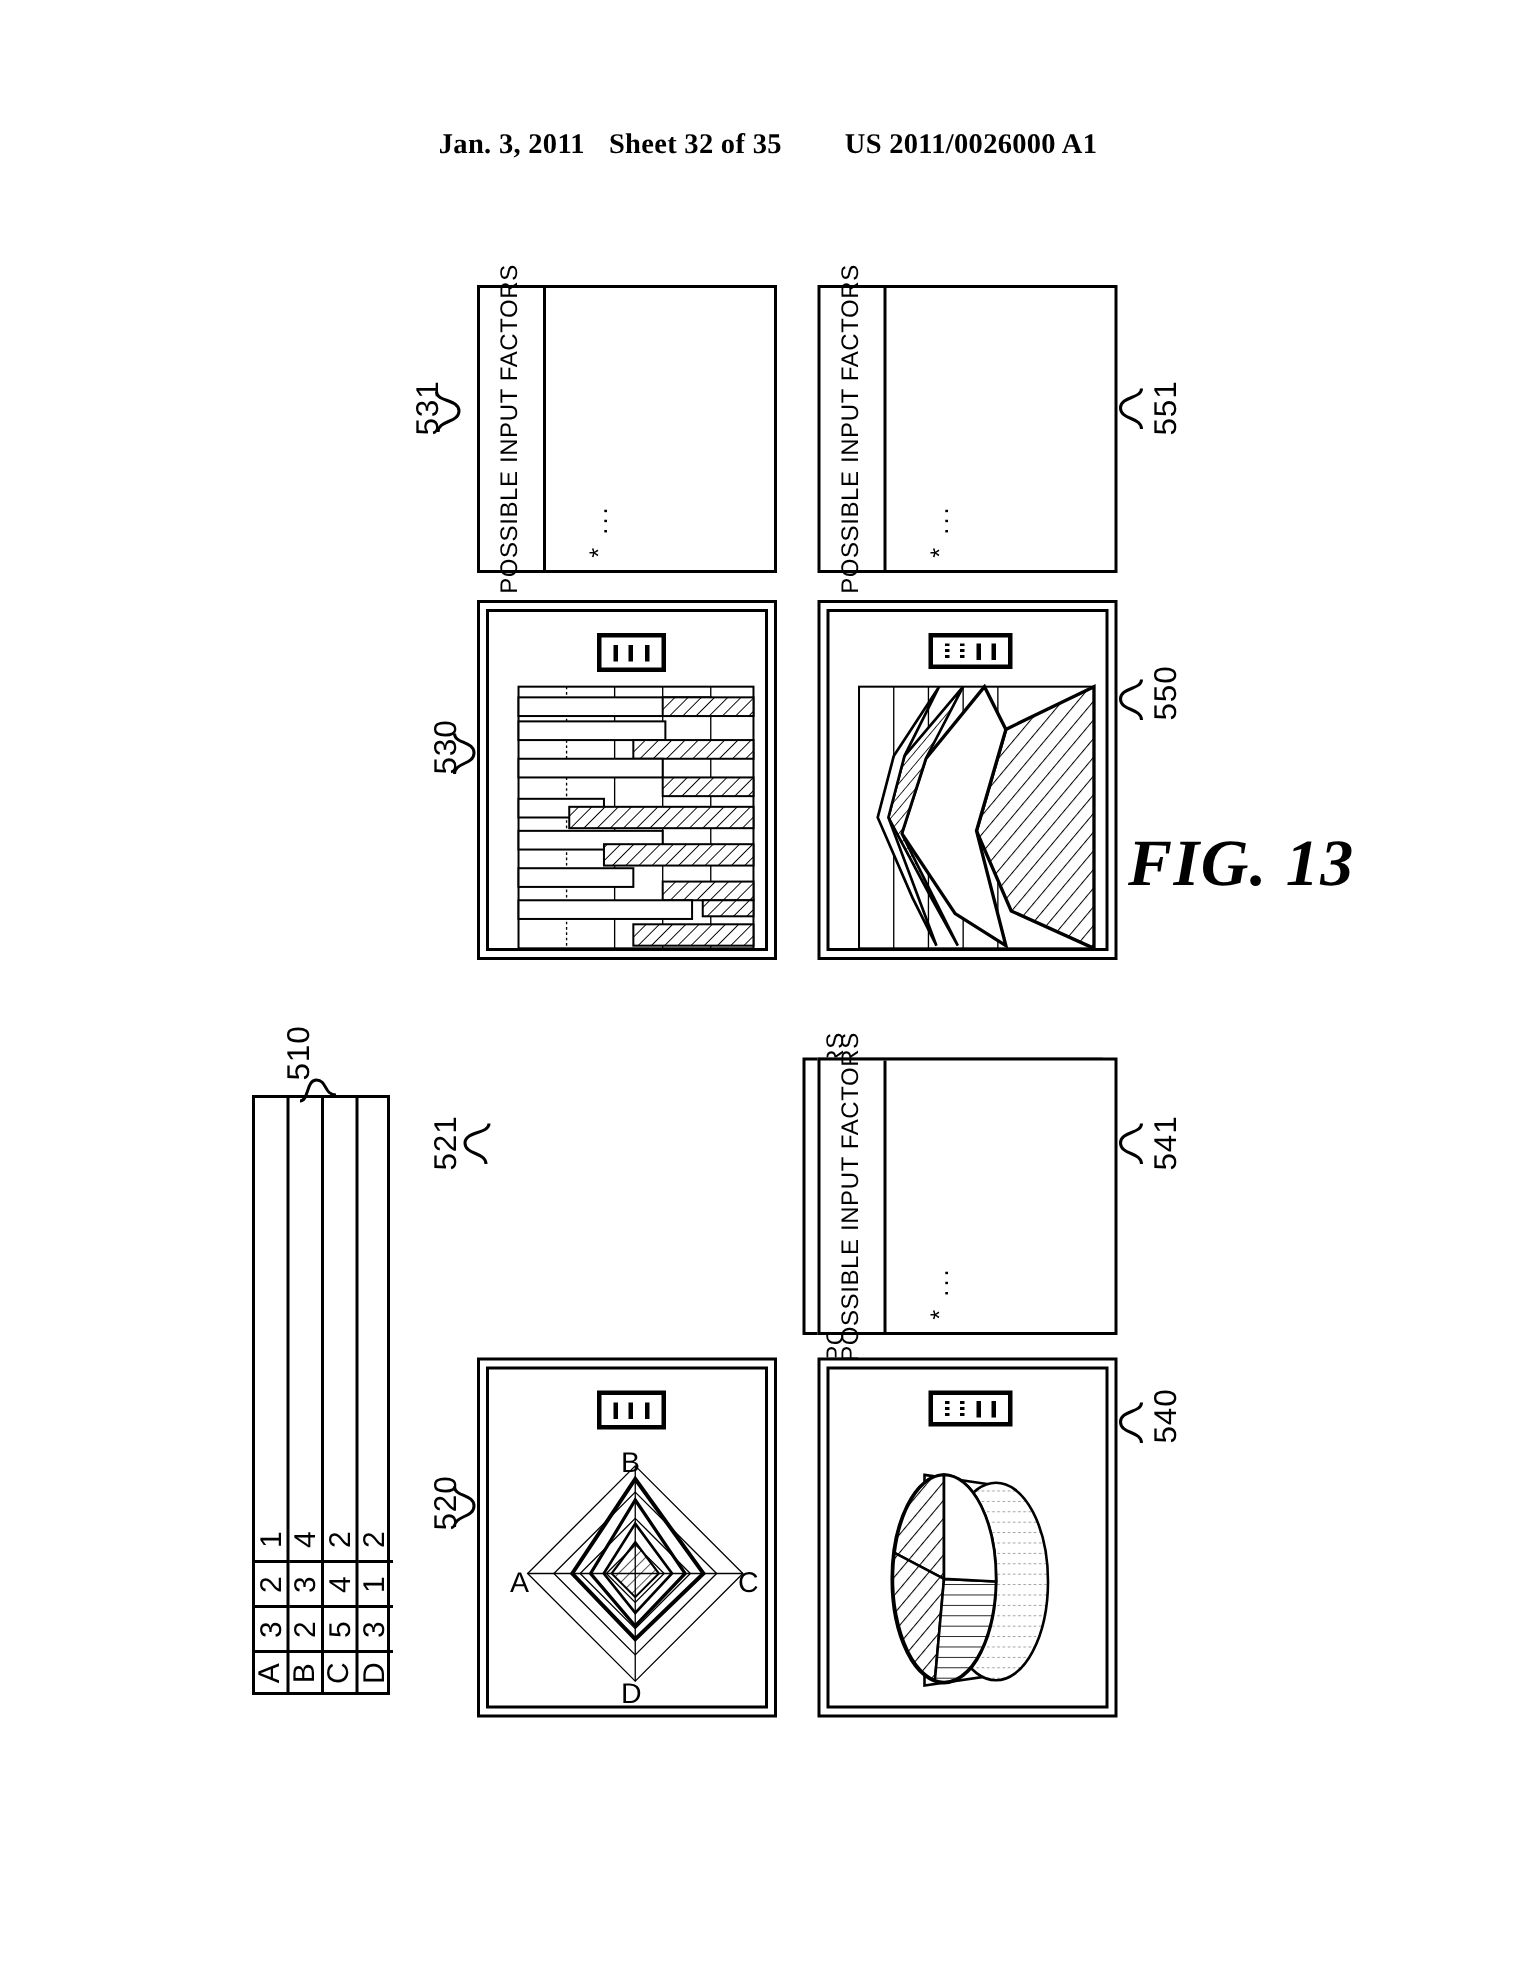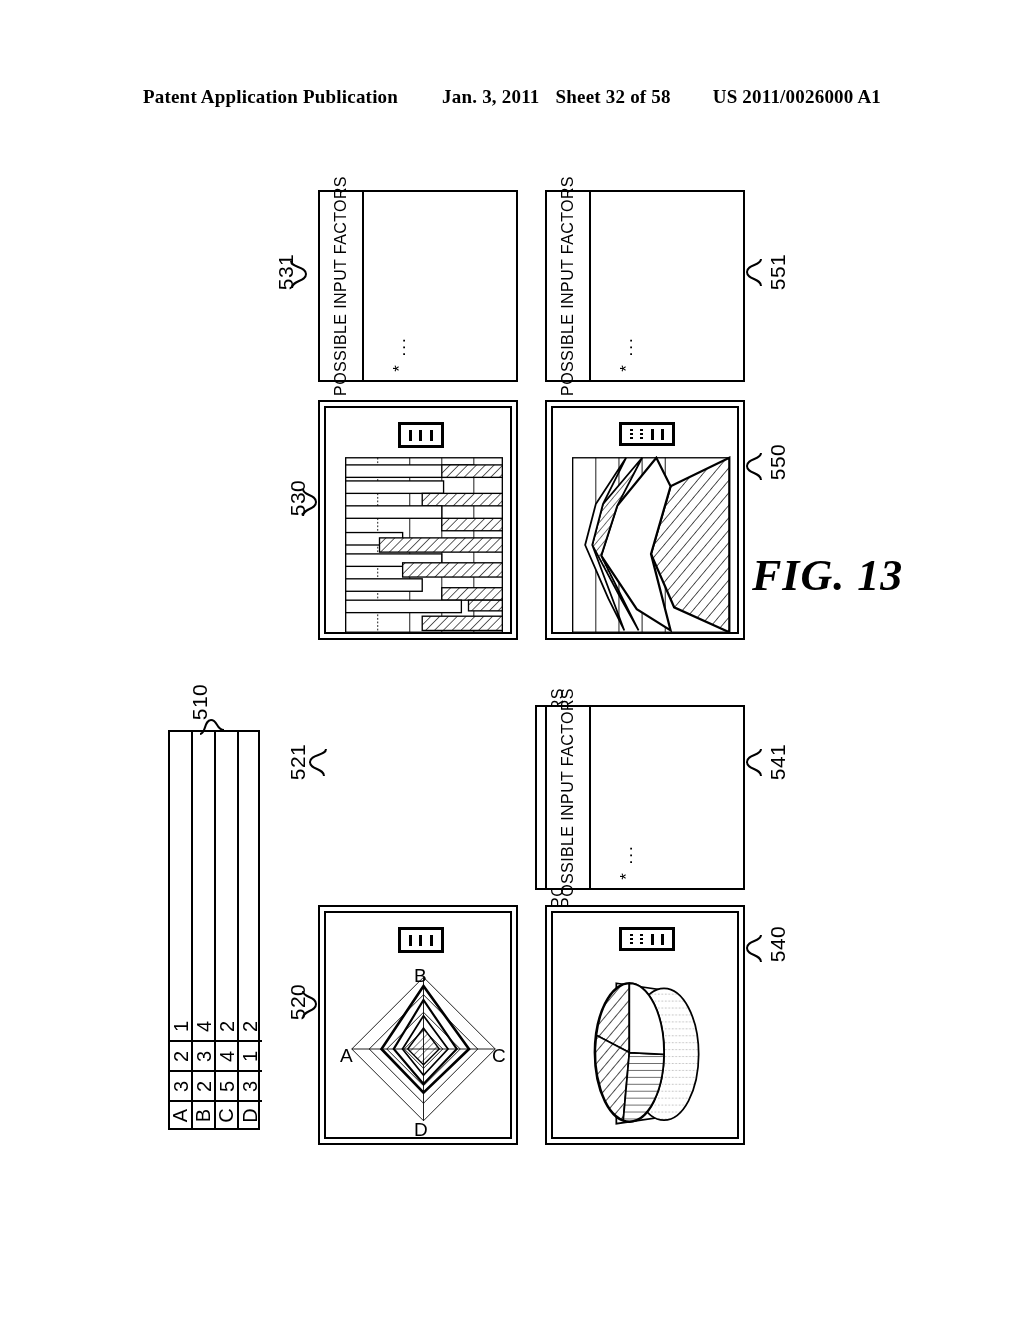--- a/index.html
+++ b/index.html
@@ -187,23 +187,22 @@
     font-style: italic;
     font-weight: bold;
     font-size: 44px;
     letter-spacing: 1px;
   }
 </style>
 </head>
 <body>
 
 <div id="pub-header">
-  <span class="h-title">Patent Application Publication</span>
   <span class="h-date">Jan. 3, 2011</span>
-  <span class="h-sheet">Sheet 32 of 58</span>
+  <span class="h-sheet">Sheet 32 of 35</span>
   <span class="h-num">US 2011/0026000 A1</span>
 </div>
 
 <div id="figure">
 
   <div id="table-510" style="left:168px; top:580px; width:92px; height:400px;">
 
     <div class="tcol" style="left:0px; width:23px;">
       <div class="tcell" style="bottom:26px; height:0;"></div>
       <div class="thead">

